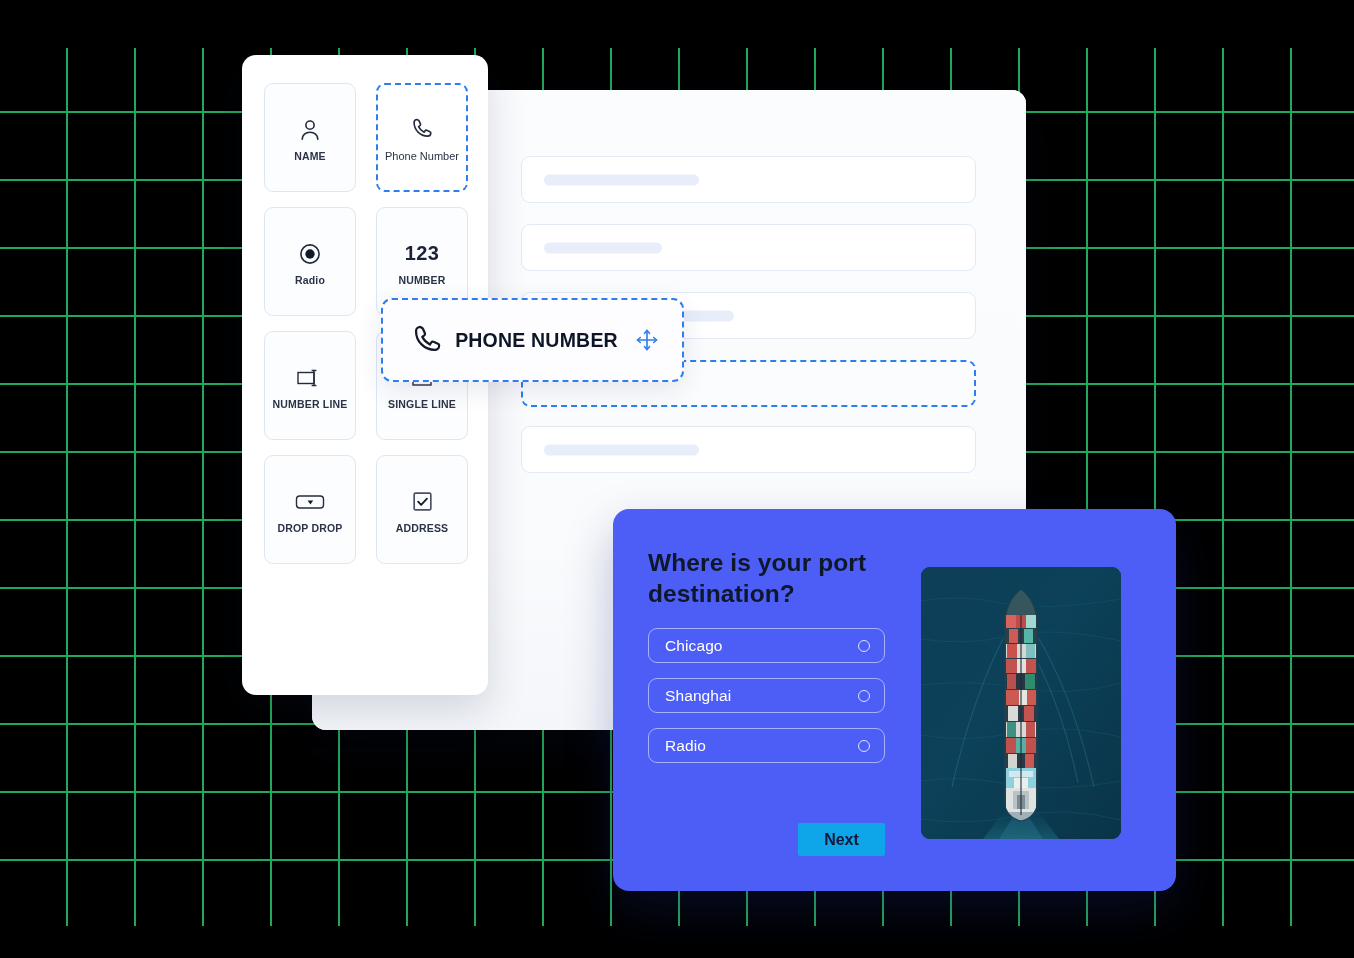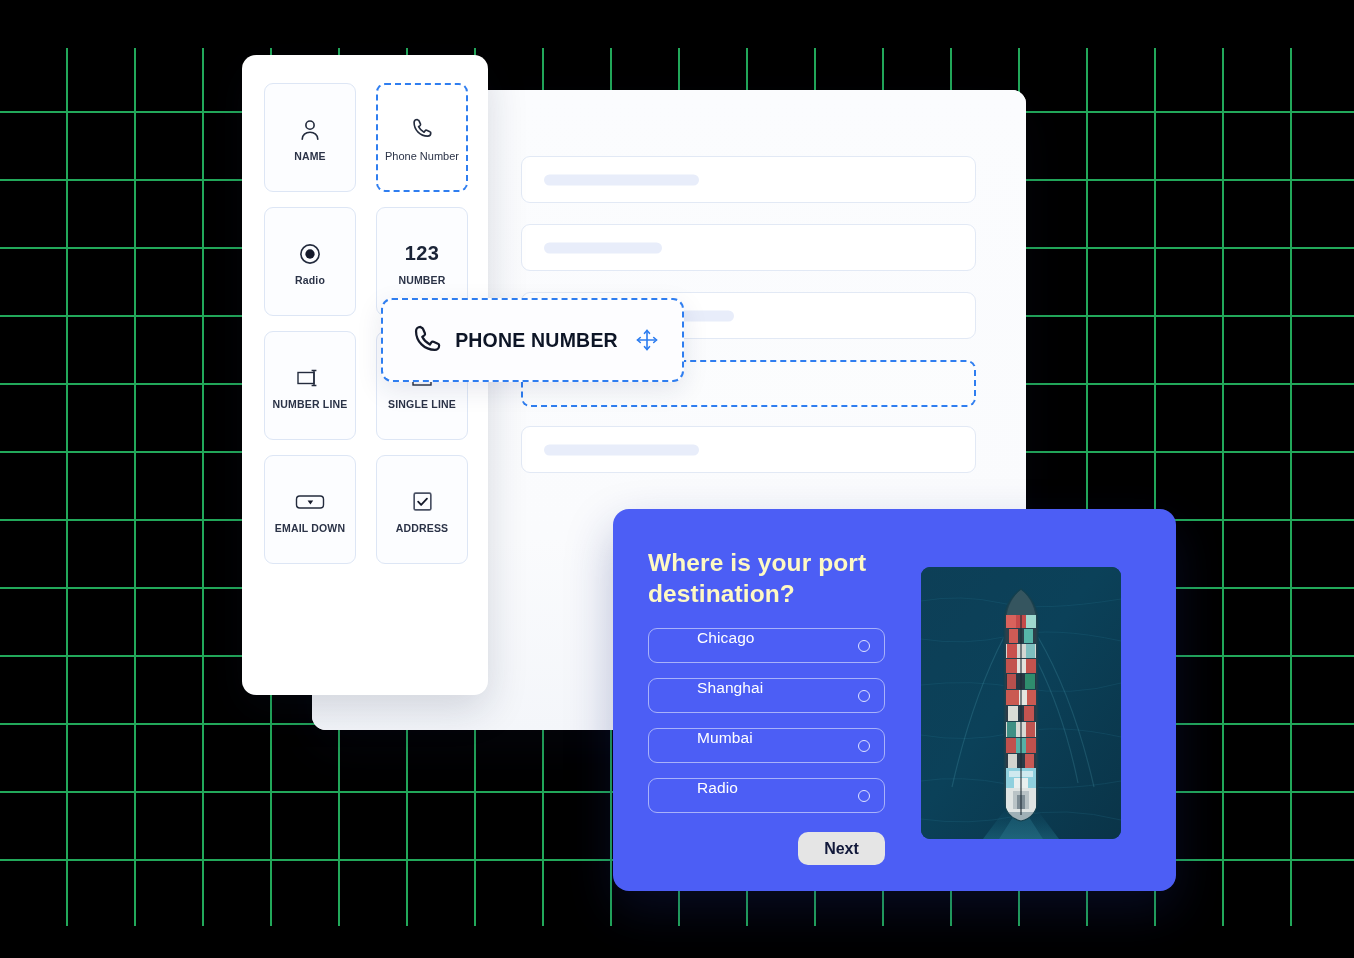--- a/index.html
+++ b/index.html
@@ -148,62 +148,62 @@
     left: 613px; top: 509px;
     width: 563px; height: 382px;
     background: #4c5ef5;
     border-radius: 16px;
     box-shadow: 0 20px 48px rgba(25,40,120,.28);
   }
   #q-title {
     position: absolute;
     left: 35px; top: 38px;
     width: 255px;
-    color: #fef9c3;
+    color: #0f172a;
     font-size: 24.5px;
     font-weight: 700;
     line-height: 1.28;
     letter-spacing: .1px;
   }
   #q-options {
     position: absolute;
     left: 35px; top: 119px;
     width: 237px;
   }
   .q-option {
     position: relative;
     height: 35px;
     margin-bottom: 15px;
     border: 1.5px solid #a8b2fa;
     border-radius: 9px;
     display: flex;
-    padding-left: 32px;
+    align-items: center;
   }
   .q-option .opt-text {
     margin-left: 16px;
     color: #ffffff;
     font-size: 15.5px;
     font-weight: 500;
     letter-spacing: .1px;
   }
   .q-option .opt-radio {
     position: absolute;
     right: 14px; top: 50%;
     transform: translateY(-50%);
     width: 12px; height: 12px;
     border: 1.5px solid #dfe3ff;
     border-radius: 50%;
   }
   #next-btn {
     position: absolute;
-    left: 185px; top: 323px;
+    left: 185px; top: 314px;
     width: 87px; height: 33px;
-    background: #e5e5e5;
+    background: #0ea5e9;
     border: none;
-    border-radius: 10px;
+    border-radius: 2px;
     color: #12193a;
     font-family: "Liberation Sans", sans-serif;
     font-size: 16px;
     font-weight: 600;
     cursor: pointer;
   }
 
   
   #ship-photo {
     position: absolute;
@@ -340,21 +340,21 @@
       </div>
 
 
       <div class="ftile">
         <span class="ficon">
           <svg width="34" height="20" viewBox="0 0 34 20" fill="none">
             <rect x="3.5" y="4" width="27" height="12" rx="3.2" stroke="#232b3d" stroke-width="1.4"></rect>
             <path d="M14.6 8.6h5.6L17.4 12.4z" fill="#14192a"></path>
           </svg>
         </span>
-        <span class="flabel">EMAIL DOWN</span>
+        <span class="flabel">DROP DROP</span>
       </div>
 
       <div class="ftile">
         <span class="ficon">
           <svg width="25" height="25" viewBox="0 0 24 24" fill="none" stroke="#4a5164" stroke-width="1.6">
             <rect x="4" y="4" width="16" height="16" rx="1.4"></rect>
             <path d="M7.8 12.2l2.9 3.1 5.6-6" stroke="#14192a" stroke-width="1.7" stroke-linecap="round" stroke-linejoin="round"></path>
           </svg>
         </span>
         <span class="flabel">ADDRESS</span>
@@ -385,24 +385,20 @@
 
     <div id="q-title">Where is your port destination?</div>
 
     <div id="q-options">
       <div class="q-option">
         <span class="opt-text">Chicago</span>
         <span class="opt-radio"></span>
       </div>
       <div class="q-option">
         <span class="opt-text">Shanghai</span>
-        <span class="opt-radio"></span>
-      </div>
-      <div class="q-option">
-        <span class="opt-text">Mumbai</span>
         <span class="opt-radio"></span>
       </div>
       <div class="q-option">
         <span class="opt-text">Radio</span>
         <span class="opt-radio"></span>
       </div>
     </div>
 
     <button id="next-btn">Next</button>
 

